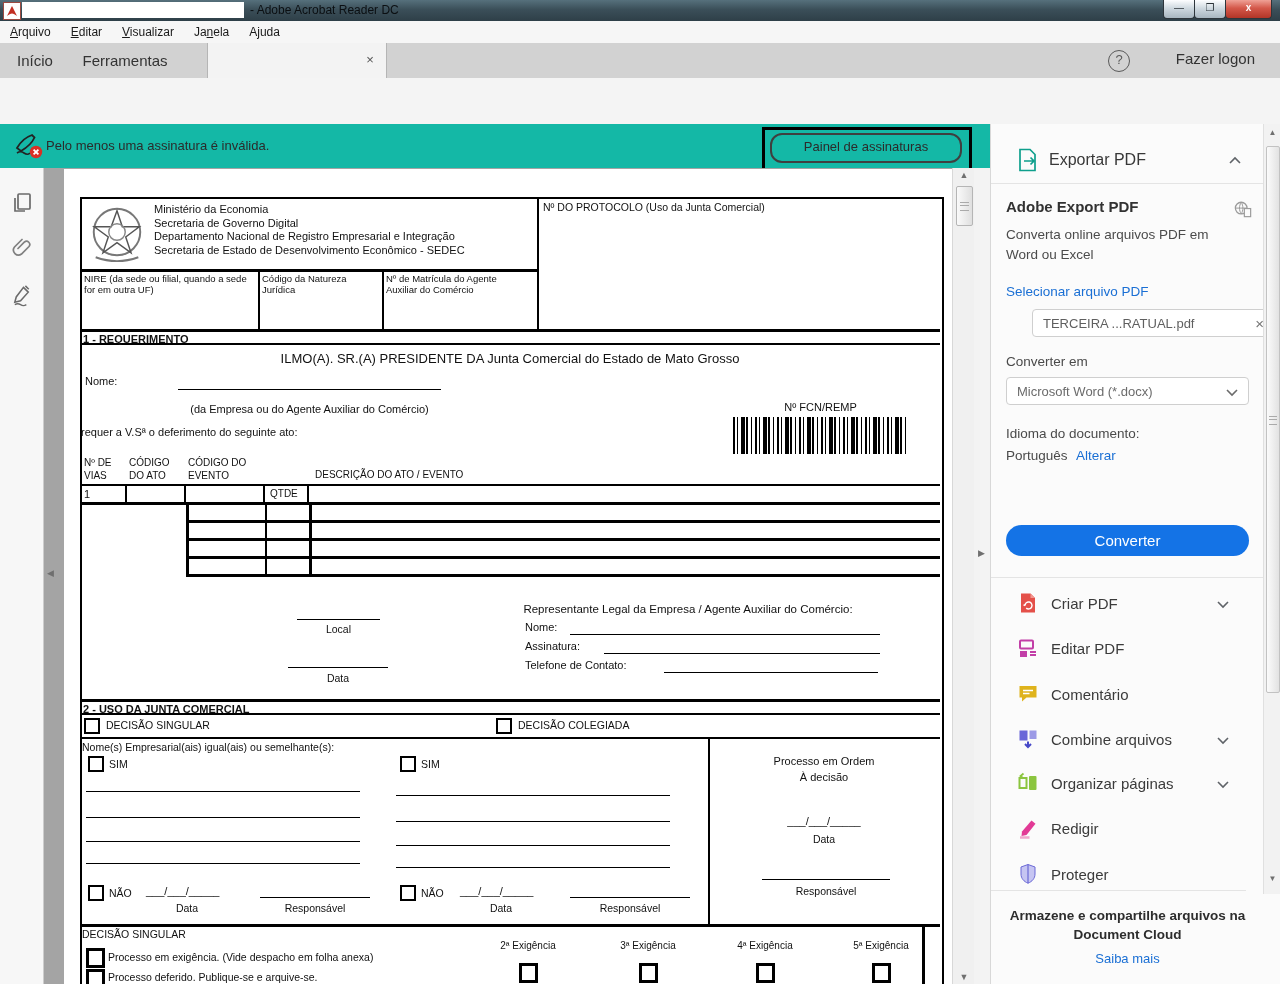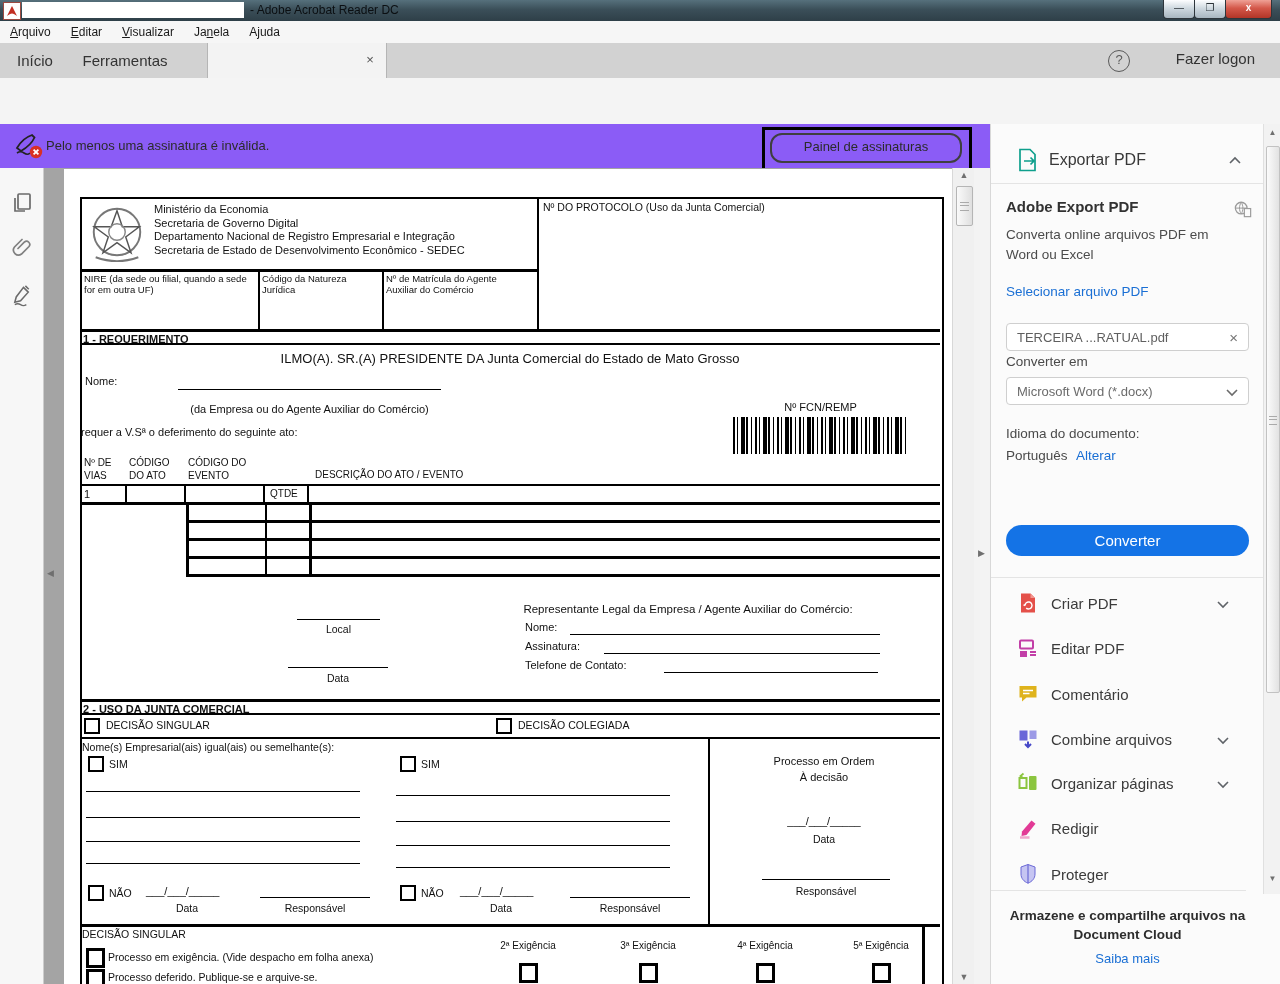--- a/index.html
+++ b/index.html
@@ -42,21 +42,21 @@
   .tsep{position:absolute;top:86px;width:1px;height:30px;background:#d2d2d2;}
   #pagebox{left:408px;top:90px;width:30px;height:22px;background:#fff;border:1px solid #c6c6c6;
     font-size:13px;color:#222;text-align:center;line-height:22px;}
   #pagetotal{left:444px;top:94px;font-size:13px;color:#333;}
   #zoomlvl{left:690px;top:94px;font-size:13px;color:#333;}
   .caret{width:0;height:0;border-left:4px solid transparent;border-right:4px solid transparent;border-top:5px solid #5f6368;}
   #sharebtn{left:1107px;top:88px;width:158px;height:28px;border-radius:15px;background:#1473e6;color:#fff;
     display:flex;align-items:center;justify-content:center;font-size:14px;gap:7px;}
 
   
-  #notifbar{left:0;top:124px;width:990px;height:44px;background:#8b5cf6;border-bottom:1px solid #b9d5e8;}
+  #notifbar{left:0;top:124px;width:990px;height:44px;background:#14b8a6;border-bottom:1px solid #b9d5e8;}
   #notif-msg{left:46px;top:14px;font-size:13px;color:#2b2b2b;}
   #sigpanel-btn{left:770px;top:133px;width:188px;height:26px;border:2px solid #3f3f3f;border-radius:12px;
     font-size:13px;color:#2b2b2b;text-align:center;line-height:24px;background:transparent;}
   #annot-box{left:762px;top:127px;width:204px;height:38px;border:3px solid #000;}
 
   
   #main{left:0;top:168px;width:1280px;height:816px;background:#a4a4a4;}
   #sidebar{left:0;top:0;width:43px;height:816px;background:#f7f7f7;border-right:1px solid #cdcdcd;}
   .sbico{position:absolute;left:9px;width:26px;height:26px;display:flex;align-items:center;justify-content:center;}
   .toggle{position:absolute;color:#6f6f6f;font-size:9px;}
@@ -468,21 +468,21 @@
       <circle cx="9" cy="9" r="6.5" fill="none" stroke="#9b9b9b" stroke-width="1.4"></circle>
       <path d="M2.5 9h13M9 2.5c-2.5 4-2.5 9 0 13M9 2.5c2.5 4 2.5 9 0 13" fill="none" stroke="#9b9b9b" stroke-width="1.1"></path>
       <rect x="12.5" y="9.5" width="7" height="9" fill="#fbfbfb" stroke="#9b9b9b" stroke-width="1.3"></rect>
     </svg>
     <div class="abs" style="left:15px;top:101px;font-size:13.5px;color:#4b4b4b;line-height:20px;">
       <div>Converta online arquivos PDF em</div>
       <div>Word ou Excel</div>
     </div>
     <div class="abs rp-link" style="left:15px;top:160px;font-size:13.5px;">Selecionar arquivo PDF</div>
 
-    <div class="rp-box" style="top:199px;">
+    <div class="rp-box" style="top:185px;margin-left:26px;">
       <span>TERCEIRA ...RATUAL.pdf</span>
       <span style="position:absolute;right:10px;color:#767676;font-size:15px;">×</span>
     </div>
 
     <div class="abs" style="left:15px;top:230px;font-size:13.5px;color:#4a4a4a;">Converter em</div>
     <div class="rp-box" style="top:253px;color:#6b6b6b;">
       <span>Microsoft Word (*.docx)</span>
       <svg class="chev" style="right:10px;top:11px;" viewBox="0 0 12 8">
           <path d="M1 1l5 5 5-5" fill="none" stroke="#6b6b6b" stroke-width="1.6"></path>
         </svg>

